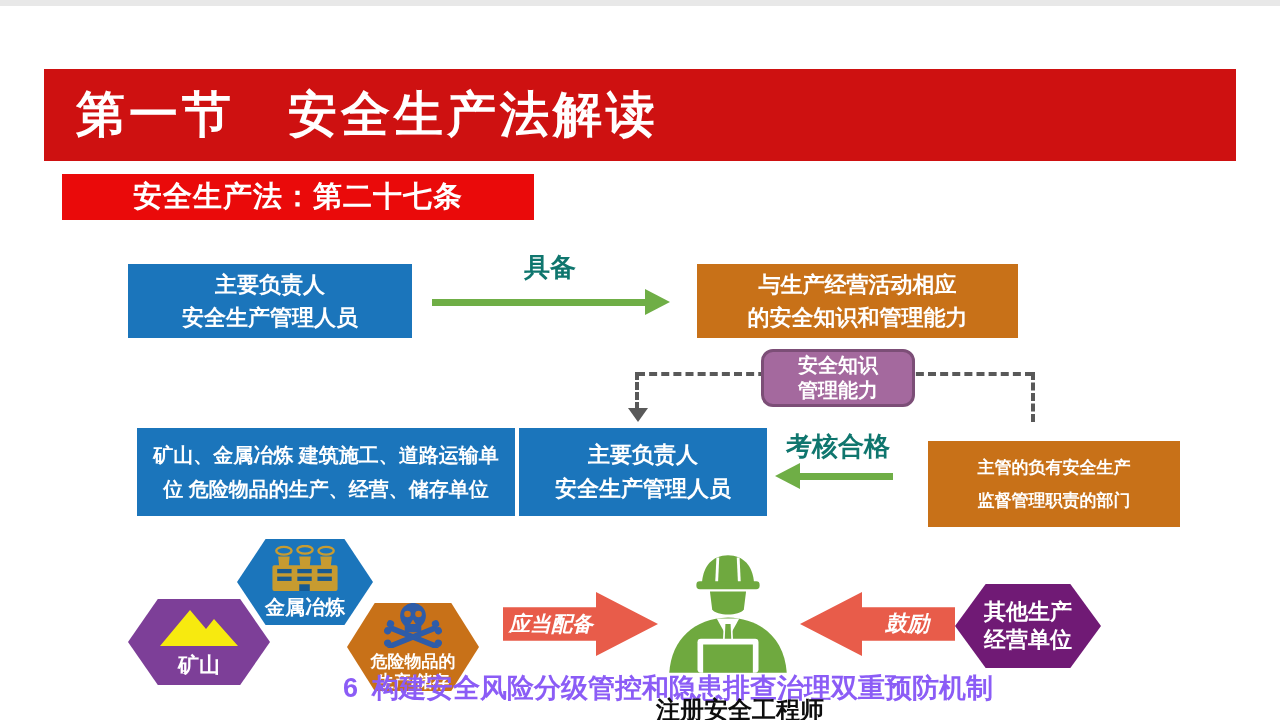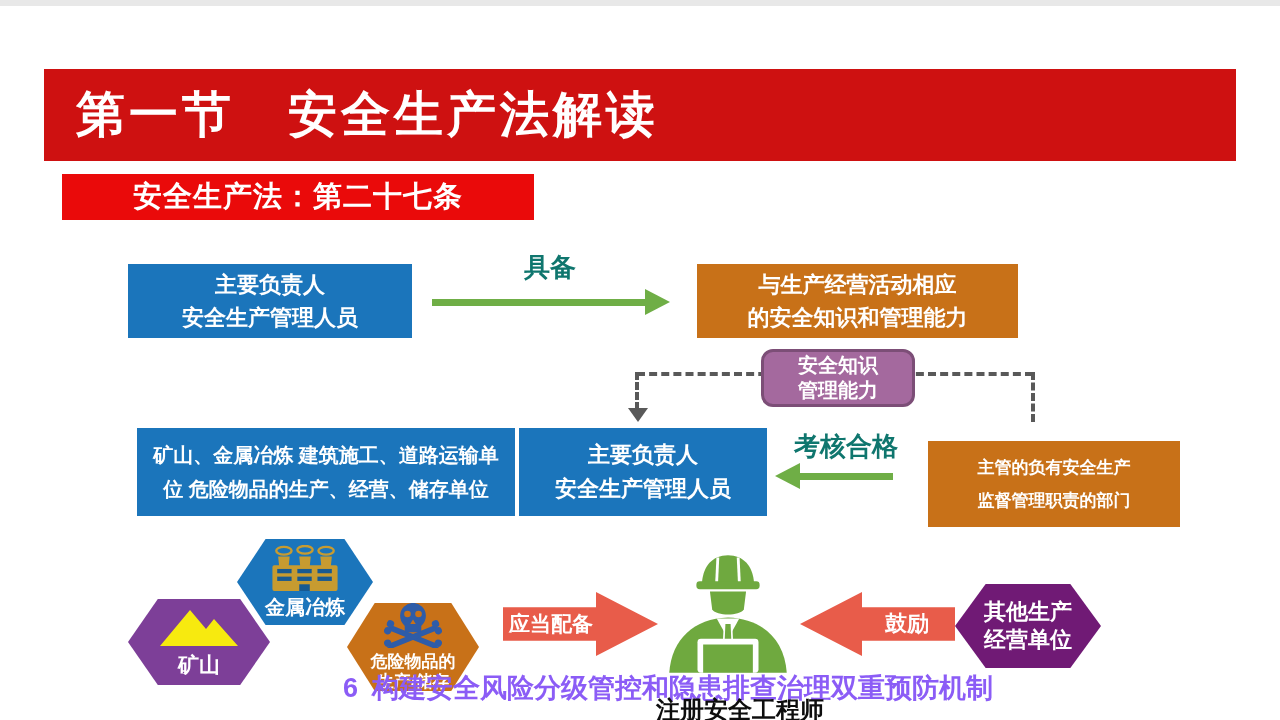--- a/index.html
+++ b/index.html
@@ -42,21 +42,21 @@
 
   
   .garrow { display: flex; align-items: center; }
   .garrow .bar { flex: 1; height: 7px; background: #6fae46; }
   .garrow .head-r { width: 0; height: 0; border-top: 13px solid transparent; border-bottom: 13px solid transparent; border-left: 25px solid #6fae46; }
   .garrow .head-l { width: 0; height: 0; border-top: 13px solid transparent; border-bottom: 13px solid transparent; border-right: 25px solid #6fae46; }
   .arrow1 { left: 432px; top: 283px; width: 238px; height: 26px; }
   .arrow2 { left: 775px; top: 457px; width: 118px; height: 26px; }
   .flow-label { font-size: 26px; font-weight: bold; color: #0f766e; }
   .lbl-possess { left: 505px; top: 244px; width: 90px; text-align: center; }
-  .lbl-assess  { left: 778px; top: 423px; width: 120px; text-align: right; }
+  .lbl-assess  { left: 778px; top: 423px; width: 120px; text-align: center; }
 
   
   .dash-h { left: 637px; top: 366px; width: 396px; height: 0; border-top: 4px dashed #595959; }
   .dash-vl { left: 635px; top: 366px; width: 0; height: 38px; border-left: 4px dashed #595959; }
   .dash-vr { left: 1031px; top: 366px; width: 0; height: 50px; border-left: 4px dashed #595959; }
   .dash-head { left: 628px; top: 402px; width: 0; height: 0; border-left: 10px solid transparent; border-right: 10px solid transparent; border-top: 14px solid #595959; }
   .tag-purple {
     left: 761px; top: 343px; width: 154px; height: 58px;
     background: #a4699e; border: 3px solid #7c4e77; border-radius: 12px;
     font-size: 20px; font-weight: bold; line-height: 25px; z-index: 3;
@@ -72,21 +72,21 @@
   .hex-mine  { left: 128px; top: 593px; width: 142px; height: 86px; background: #7d3f98; }
   .hex-haz   { left: 347px; top: 597px; width: 132px; height: 88px; background: #c87118; }
   .hex-other { left: 955px; top: 578px; width: 146px; height: 84px; background: #701a75; }
   .hex-smelt .lab { font-size: 20px; }
   .hex-mine  .lab { font-size: 21px; }
   .hex-haz   .lab { font-size: 17px; }
   .hex-other .lab { font-size: 22px; line-height: 28px; }
 
   
   .sarrow { background: #e85c4a; z-index: 2; }
-  .sarrow .lab { position: absolute; top: 0; bottom: 0; display: flex; align-items: center; justify-content: center; color: #fff; font-weight: bold; }
+  .sarrow .lab { position: absolute; top: 0; bottom: 0; display: flex; align-items: center; justify-content: center; color: #fff; font-weight: bold; font-style: italic; }
   .sarrow-r { left: 503px; top: 586px; width: 155px; height: 64px;
     clip-path: polygon(0% 24%, 60% 24%, 60% 0%, 100% 50%, 60% 100%, 60% 76%, 0% 76%); }
   .sarrow-r .lab { left: 0; width: 62%; font-size: 21px; }
   .sarrow-l { left: 800px; top: 586px; width: 155px; height: 64px;
     clip-path: polygon(100% 24%, 40% 24%, 40% 0%, 0% 50%, 40% 100%, 40% 76%, 100% 76%); }
   .sarrow-l .lab { right: 0; width: 62%; font-size: 22px; }
 
   .worker { left: 660px; top: 547px; width: 136px; height: 122px; z-index: 2; }
 
   

